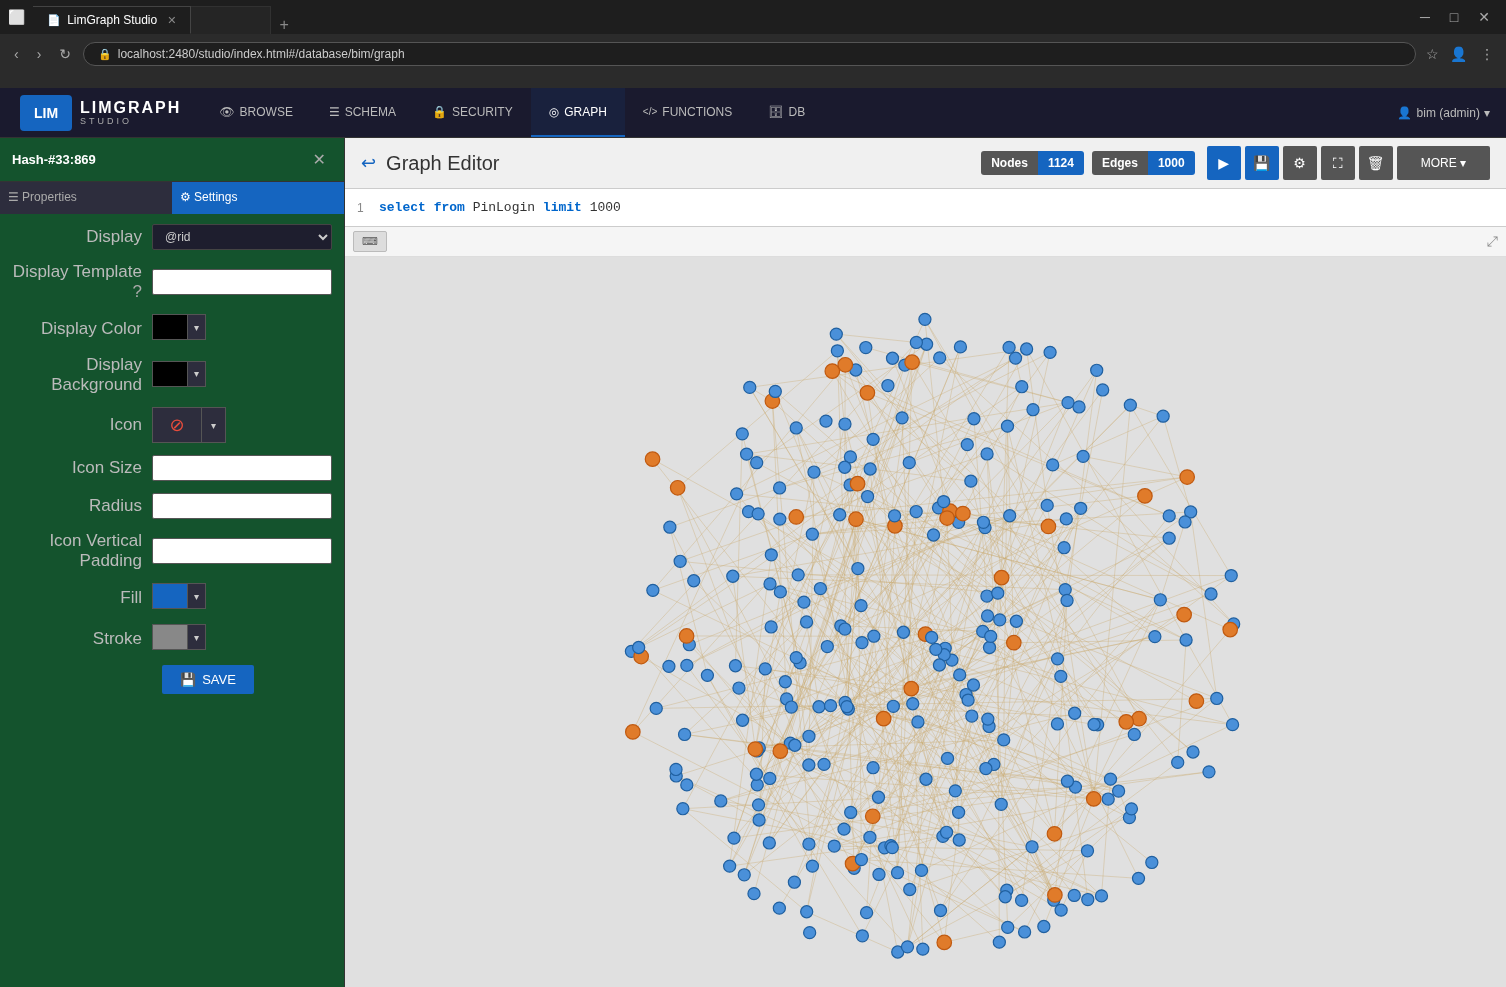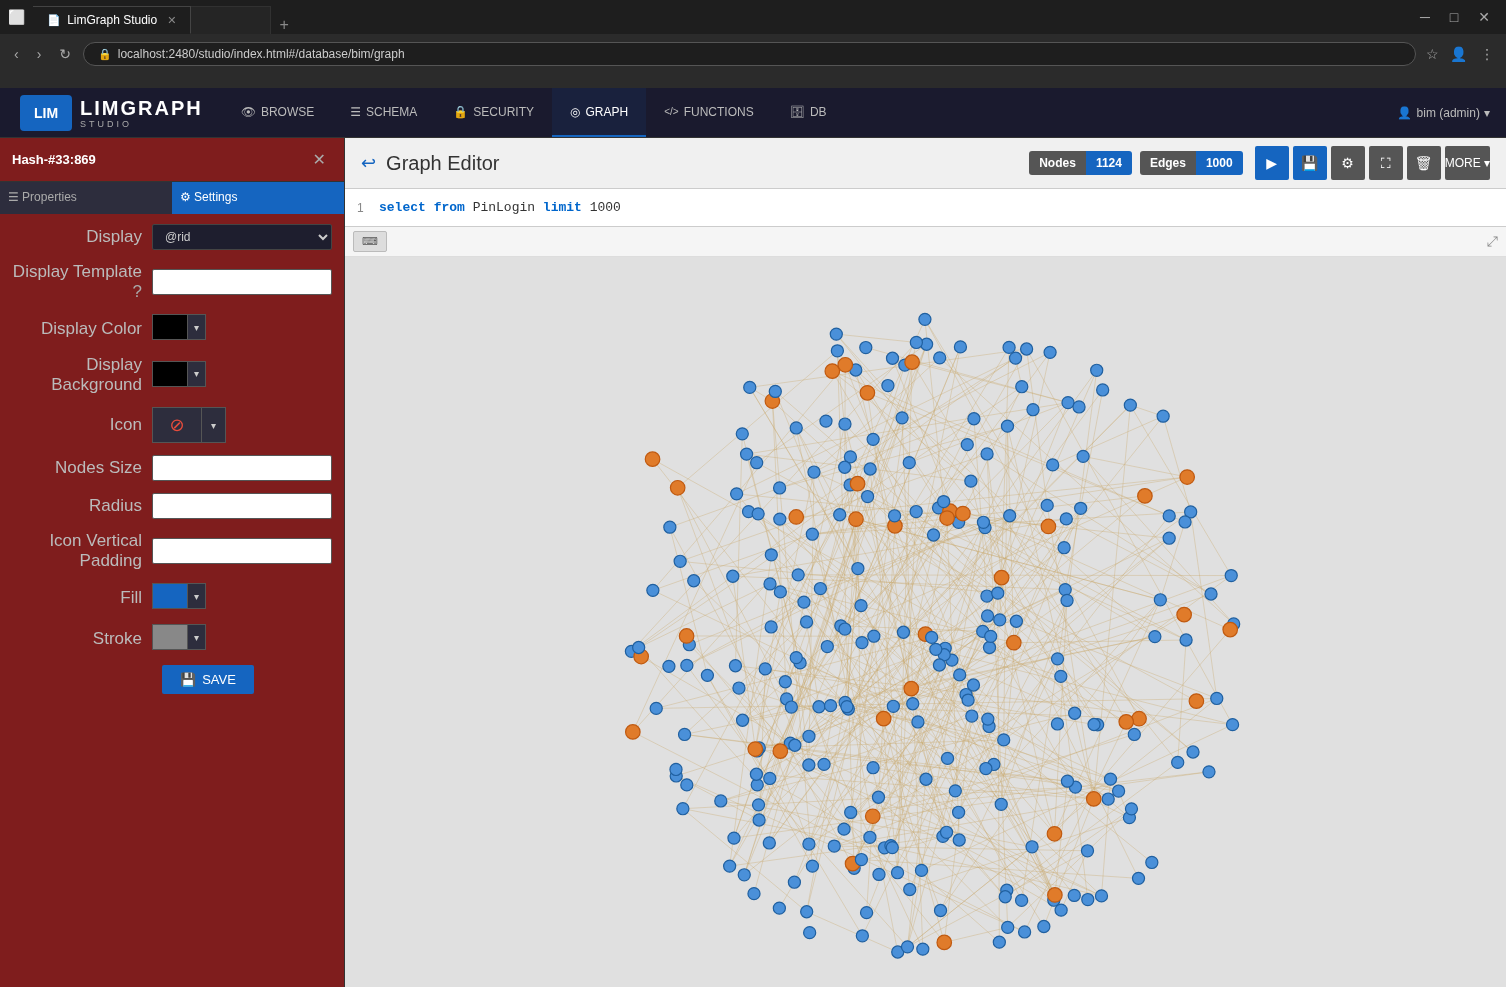--- a/index.html
+++ b/index.html
@@ -27,33 +27,33 @@
     .address-actions { display: flex; gap: 4px; }
     .addr-btn { background: none; border: none; color: #aaa; font-size: 14px; cursor: pointer; padding: 4px; }
 
     
     .app { display: flex; flex-direction: column; height: calc(987px - 88px); }
 
     
     .nav-bar { background: #1a1a2e; height: 50px; display: flex; align-items: center; padding: 0 0 0 0; border-bottom: 1px solid #333; }
     .brand { display: flex; align-items: center; padding: 0 20px; gap: 8px; }
     .brand-logo { width: 52px; height: 36px; background: #1565c0; border-radius: 4px; display: flex; align-items: center; justify-content: center; color: #fff; font-weight: bold; font-size: 14px; }
-    .brand-name { color: #fff; font-size: 20px; font-weight: bold; letter-spacing: 2px; line-height: 1.1; }
+    .brand-name { color: #fff; font-size: 16px; font-weight: bold; letter-spacing: 2px; line-height: 1.1; }
     .brand-sub { color: #aaa; font-size: 9px; letter-spacing: 3px; }
     .nav-items { display: flex; height: 100%; }
     .nav-item { display: flex; align-items: center; gap: 5px; padding: 0 18px; color: #bbb; font-size: 12px; cursor: pointer; border-bottom: 2px solid transparent; }
     .nav-item.active { color: #fff; border-bottom: 2px solid #1565c0; background: rgba(21,101,192,0.1); }
     .nav-icon { font-size: 12px; }
     .nav-right { margin-left: auto; padding-right: 16px; color: #bbb; font-size: 12px; display: flex; align-items: center; gap: 4px; }
 
     
     .main-content { display: flex; flex: 1; overflow: hidden; }
 
     
-    .sidebar { width: 345px; background: #7f1d1d; border-right: 1px solid #333; display: flex; flex-direction: column; overflow-y: auto; }
+    .sidebar { width: 345px; background: #14532d; border-right: 1px solid #333; display: flex; flex-direction: column; overflow-y: auto; }
     .sidebar-header { display: flex; align-items: center; padding: 10px 12px; border-bottom: 1px solid #333; gap: 4px; }
     .hash-title { color: #fff; font-size: 13px; font-weight: bold; flex: 1; }
     .close-btn { background: none; border: none; color: #aaa; font-size: 16px; cursor: pointer; padding: 2px 6px; }
 
     .sidebar-tabs { display: flex; }
     .sidebar-tab { flex: 1; padding: 8px; text-align: left; font-size: 12px; cursor: pointer; color: #aaa; border-bottom: 2px solid transparent; }
     .sidebar-tab.active { color: #fff; background: #1565c0; }
     .sidebar-tab:not(.active) { background: #2d2d3d; }
 
     .sidebar-section { padding: 10px 12px; }
@@ -77,21 +77,21 @@
     .graph-header { background: #f0f0f0; padding: 8px 16px; display: flex; align-items: center; gap: 12px; border-bottom: 1px solid #ccc; }
     .graph-title { font-size: 20px; color: #333; font-weight: normal; display: flex; align-items: center; gap: 10px; }
     .graph-icon { color: #1565c0; font-size: 18px; }
     .graph-stats { margin-left: auto; display: flex; gap: 8px; align-items: center; }
     .stat-btn { display: flex; align-items: center; gap: 0; border-radius: 3px; overflow: hidden; font-size: 12px; }
     .stat-label { background: #555; color: #fff; padding: 5px 10px; font-weight: bold; }
     .stat-value { background: #1565c0; color: #fff; padding: 5px 10px; font-weight: bold; }
     .graph-actions { display: flex; gap: 4px; }
     .graph-btn { background: #1565c0; border: none; color: #fff; width: 34px; height: 34px; cursor: pointer; display: flex; align-items: center; justify-content: center; border-radius: 2px; font-size: 14px; }
     .graph-btn.secondary { background: #555; }
-    .more-btn { background: #555; border: none; color: #fff; padding: 5px 0; cursor: pointer; border-radius: 2px; font-size: 12px; }
+    .more-btn { background: #555; border: none; color: #fff; padding: 5px 24px; cursor: pointer; border-radius: 2px; font-size: 12px; }
 
     
     .query-bar { background: #fff; border-bottom: 1px solid #ccc; padding: 6px 12px; display: flex; align-items: center; gap: 8px; min-height: 38px; }
     .query-num { color: #888; font-size: 12px; min-width: 14px; }
     .query-text { font-family: 'Courier New', monospace; font-size: 13px; color: #333; flex: 1; }
     .query-kw { color: #0066cc; font-weight: bold; }
     .query-toolbar { display: flex; align-items: center; justify-content: space-between; background: #f5f5f5; padding: 4px 8px; border-bottom: 1px solid #ddd; }
     .query-toolbar-btn { background: #ddd; border: 1px solid #bbb; color: #555; padding: 3px 8px; font-size: 11px; cursor: pointer; border-radius: 2px; }
     .query-expand { background: none; border: none; color: #888; cursor: pointer; font-size: 14px; }
 
@@ -264,21 +264,21 @@
             <div class="icon-control">
               <div class="icon-main">
                 <span style="color:#e74c3c;">⊘</span>
               </div>
               <div class="icon-arrow">▾</div>
             </div>
           </div>
         </div>
 
         <div class="form-row">
-          <div class="form-label">Nodes Size</div>
+          <div class="form-label">Icon Size</div>
           <div class="form-control">
             <input type="text" class="form-input" value="" style="">
           </div>
         </div>
 
         <div class="form-row">
           <div class="form-label">Radius</div>
           <div class="form-control">
             <input type="text" class="form-input" value="" style="">
           </div>

